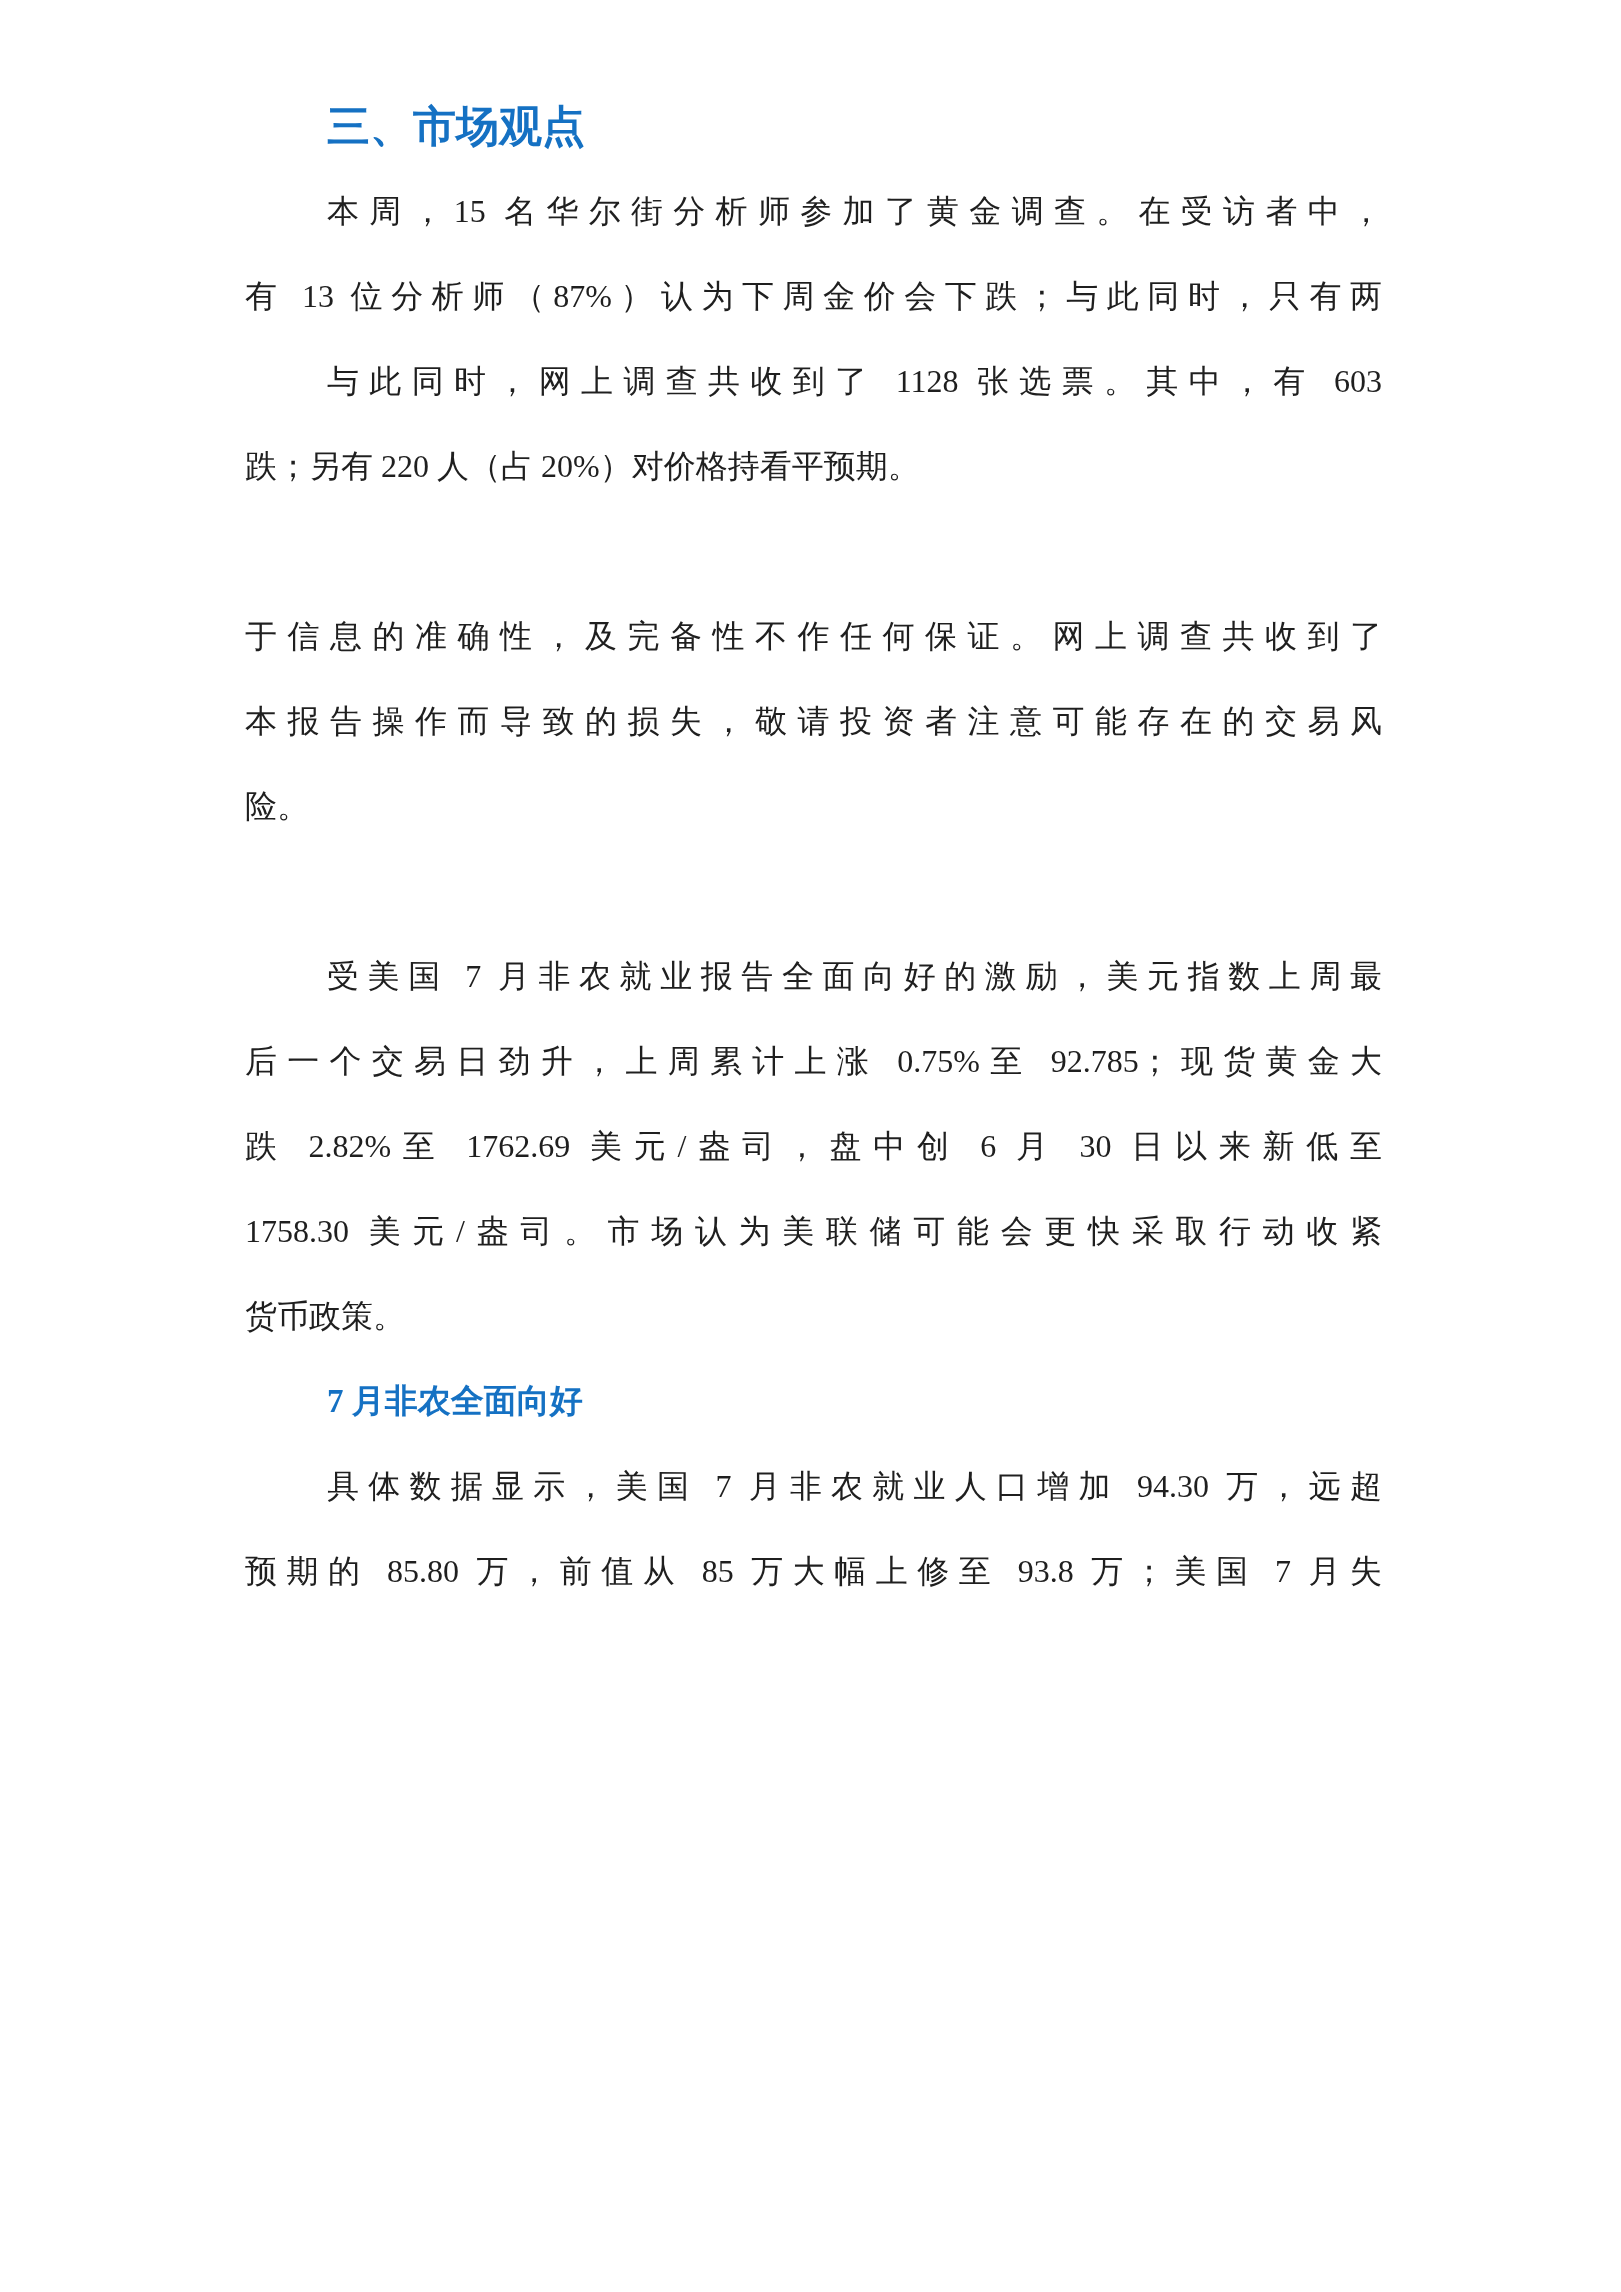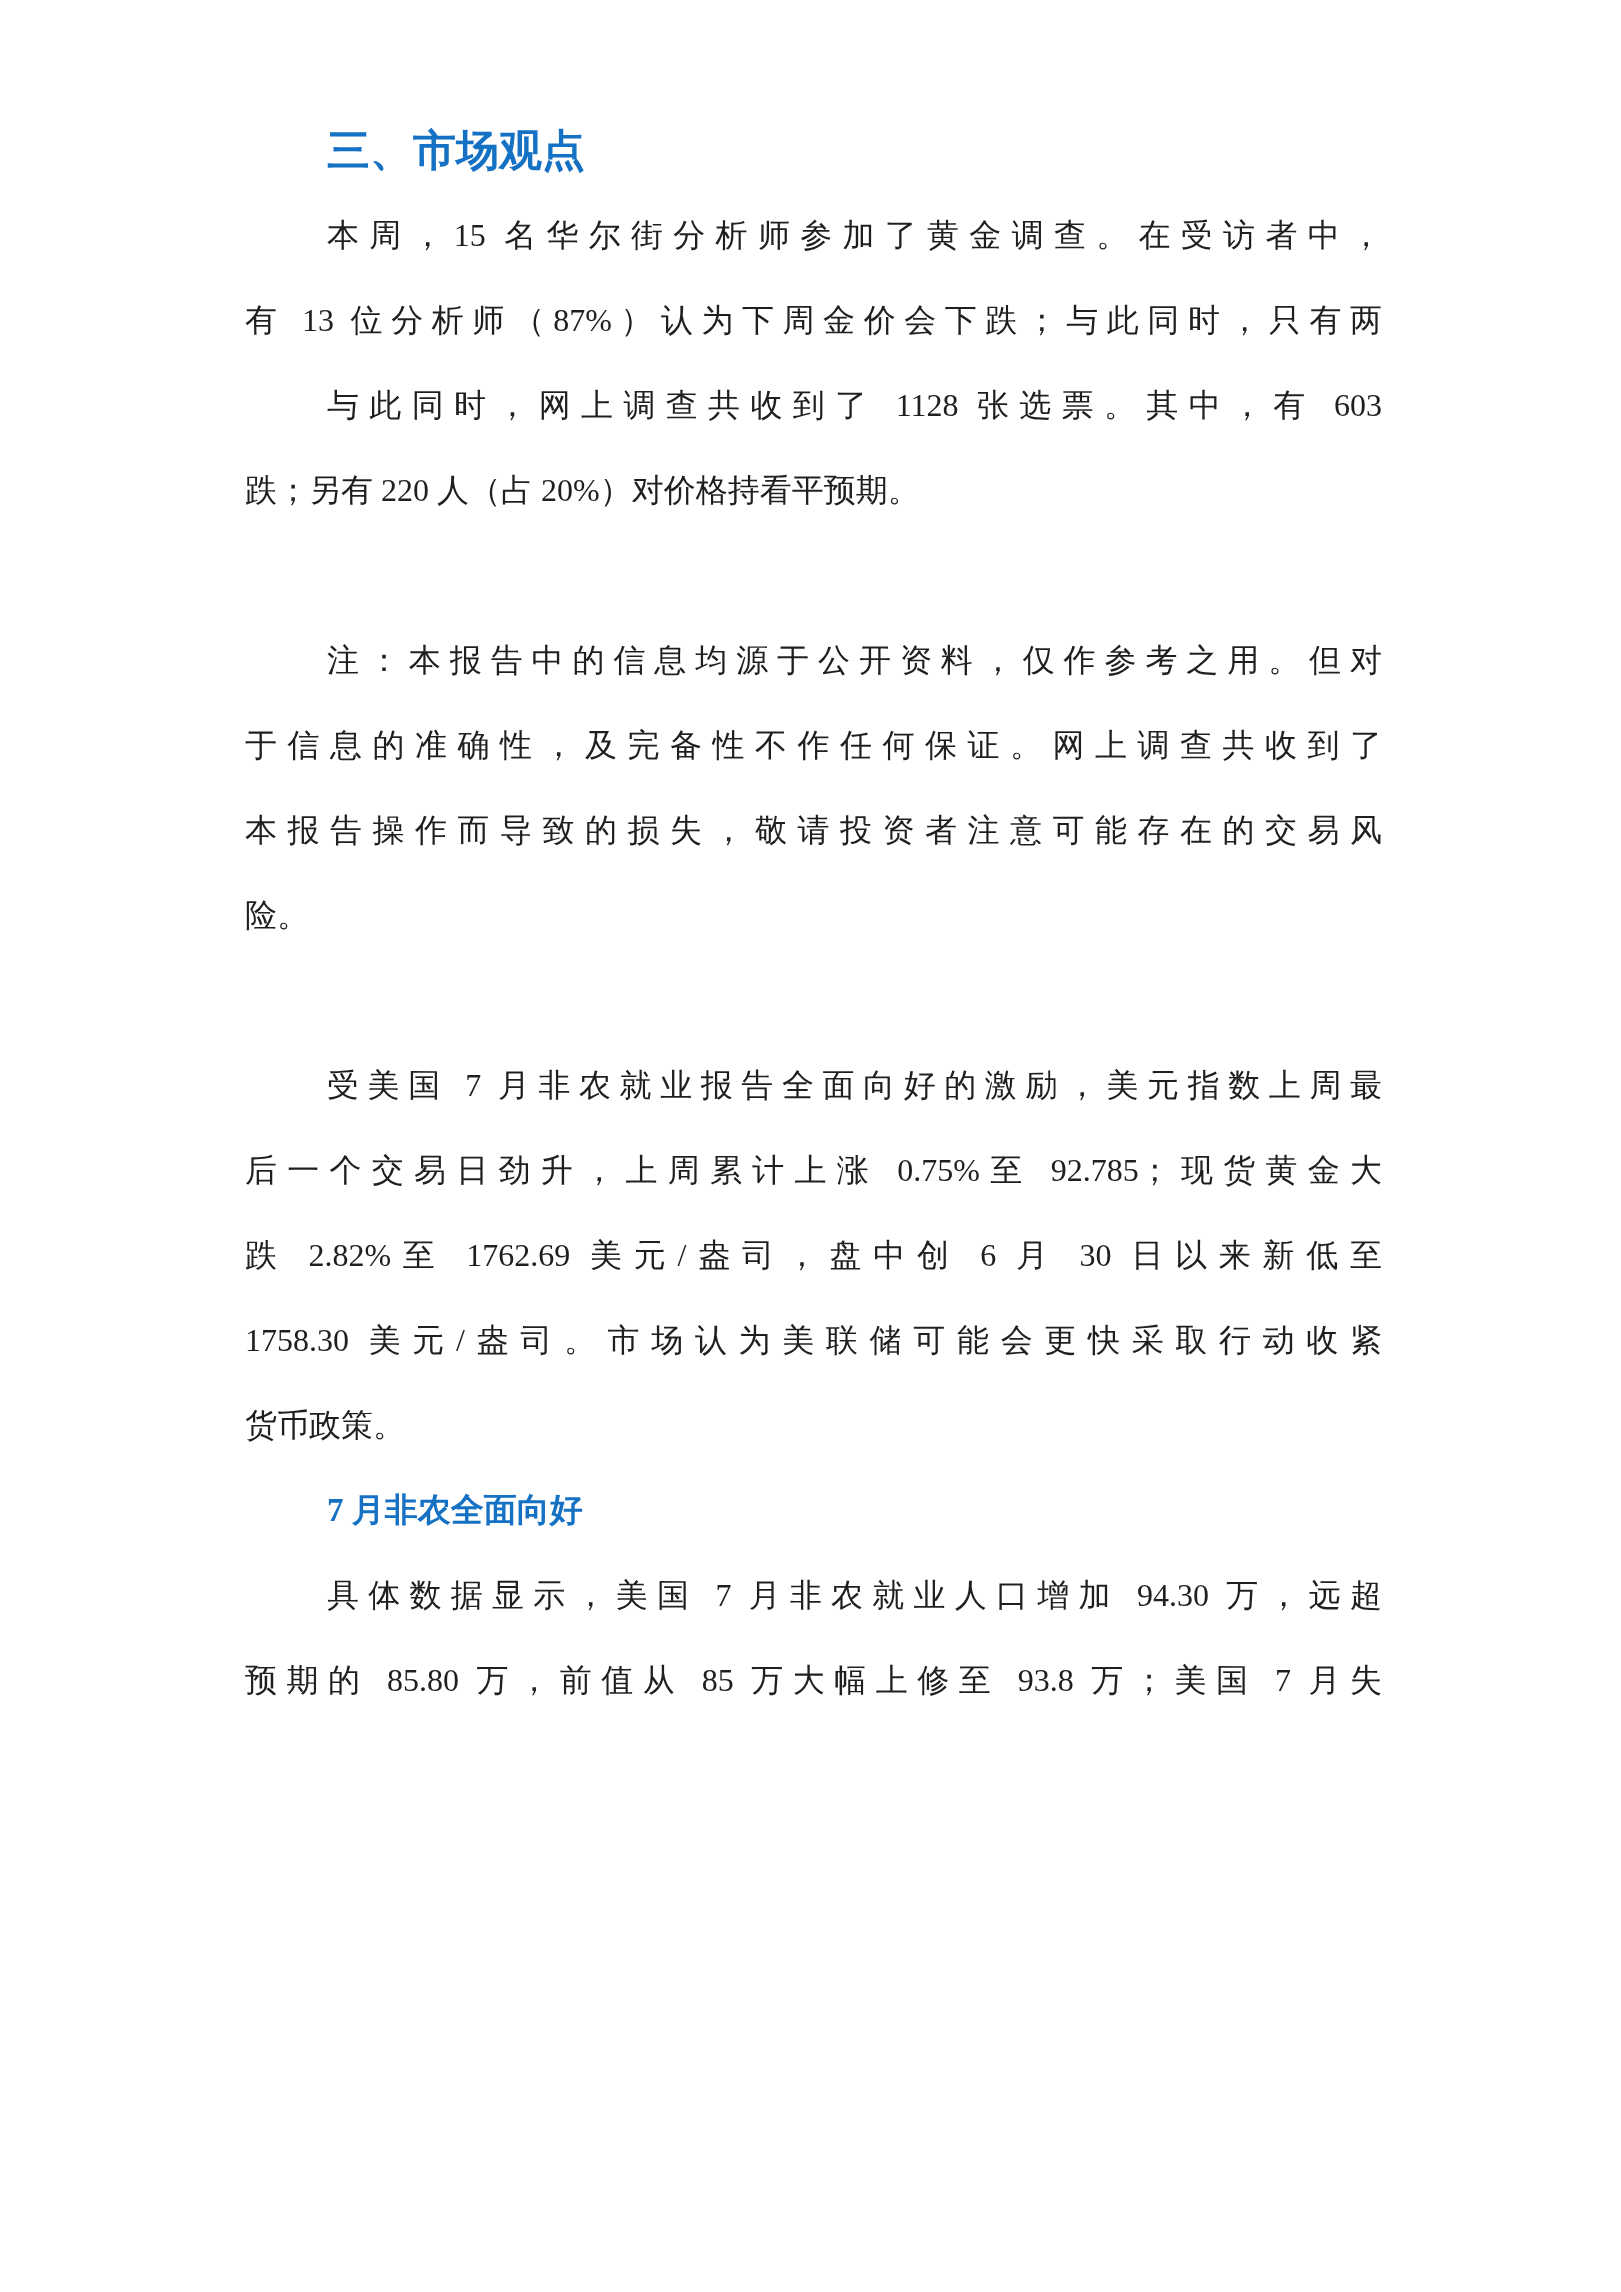--- a/index.html
+++ b/index.html
@@ -6,21 +6,21 @@
     margin: 0;
     padding: 0;
     background: #ffffff;
   }
   .page {
     position: relative;
     width: 1621px;
     height: 2293px;
     box-sizing: border-box;
     background: var(--bg, #ffffff);
-    padding: 108px 239px 0 245px;
+    padding: 84px 239px 0 245px;
     font-family: "Liberation Serif", "DejaVu Serif", serif;
   }
   .line {
     height: 85px;
     line-height: 85px;
     font-size: 32px;
     color: var(--text, #1f1f1f);
     overflow: hidden;
     white-space: normal;
   }
@@ -53,21 +53,20 @@
   <div class="line heading first">三、市场观点</div>
 
   <div class="line full first">本周，15 名华尔街分析师参加了黄金调查。在受访者中，</div>
   <div class="line full">有 13 位分析师（87%）认为下周金价会下跌；与此同时，只有两</div>
 
   <div class="line full first">与此同时，网上调查共收到了 1128 张选票。其中，有 603</div>
   <div class="line">跌；另有 220 人（占 20%）对价格持看平预期。</div>
 
   <div class="line blank"></div>
 
-  <div class="line full first">注：本报告中的信息均源于公开资料，仅作参考之用。但对</div>
   <div class="line full">于信息的准确性，及完备性不作任何保证。网上调查共收到了</div>
   <div class="line full">本报告操作而导致的损失，敬请投资者注意可能存在的交易风</div>
   <div class="line">险。</div>
 
   <div class="line blank"></div>
 
 
   <div class="line full first">受美国 7 月非农就业报告全面向好的激励，美元指数上周最</div>
   <div class="line full">后一个交易日劲升，上周累计上涨 0.75%至 92.785；现货黄金大</div>
   <div class="line full">跌 2.82%至 1762.69 美元/盎司，盘中创 6 月 30 日以来新低至</div>

